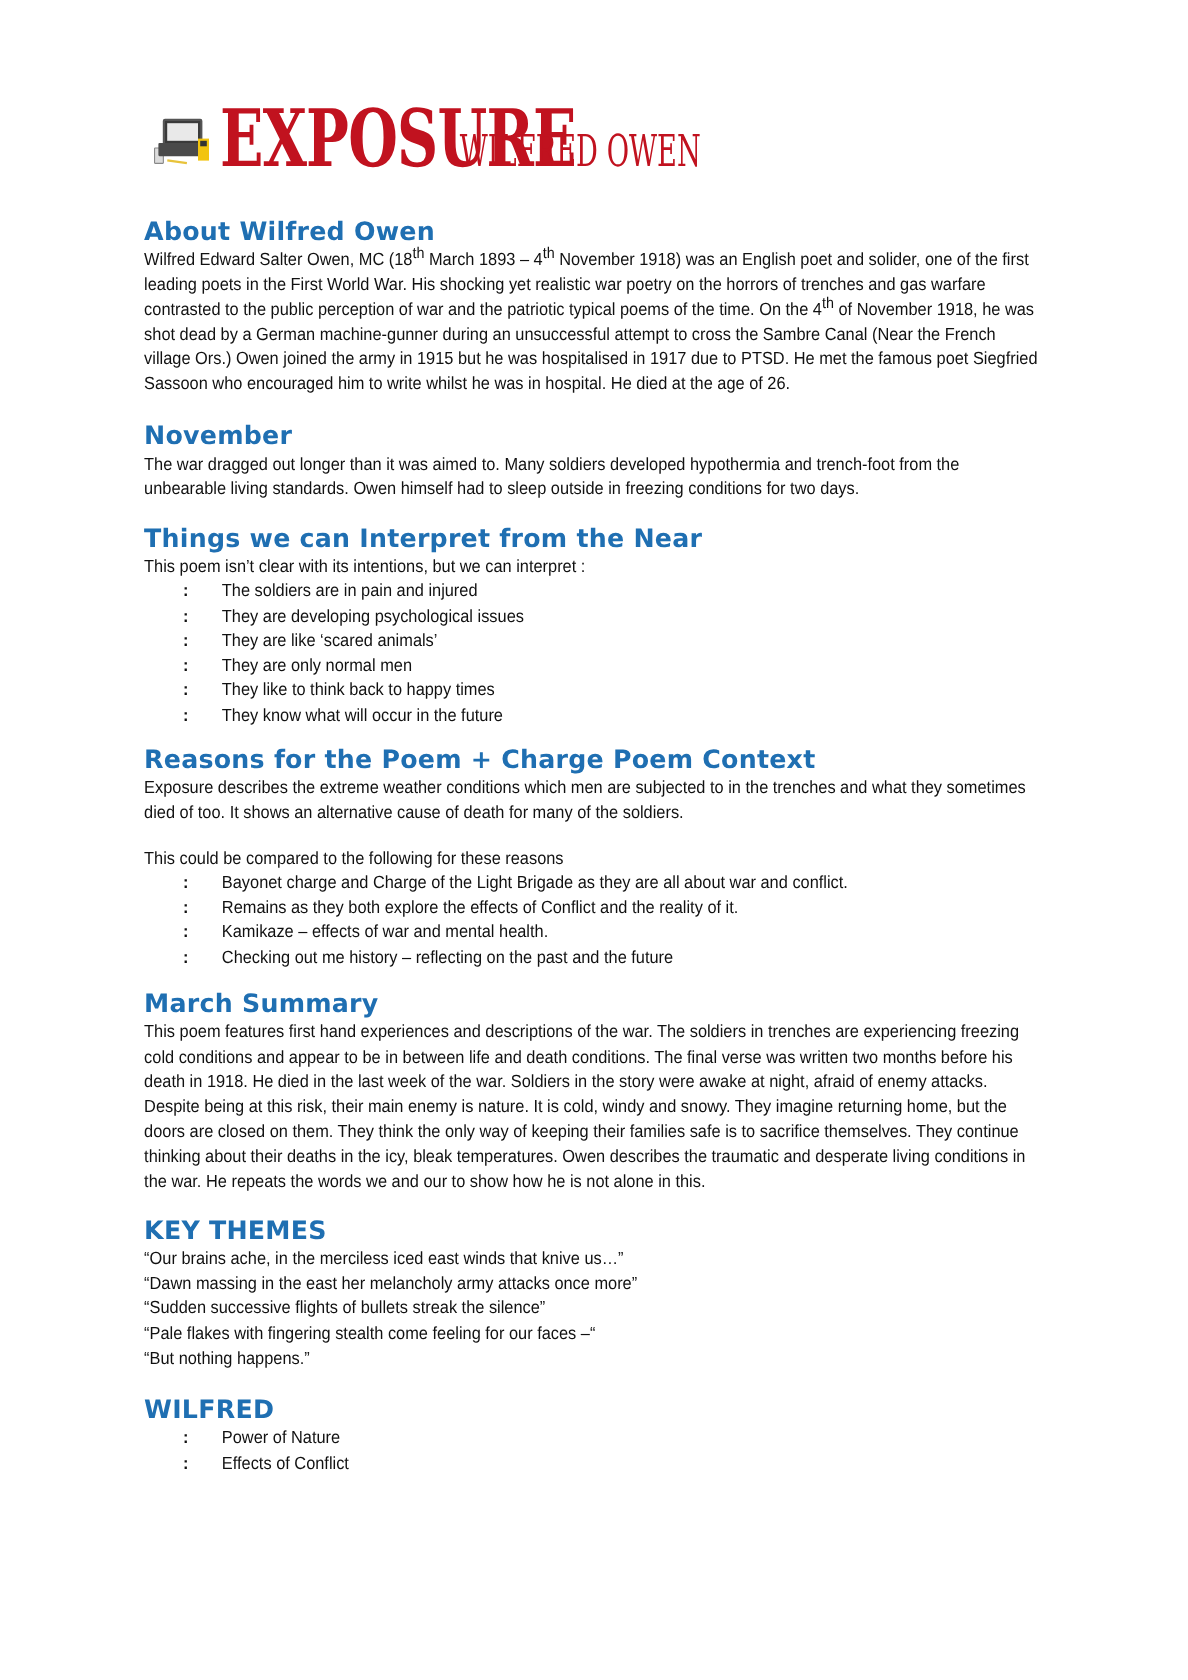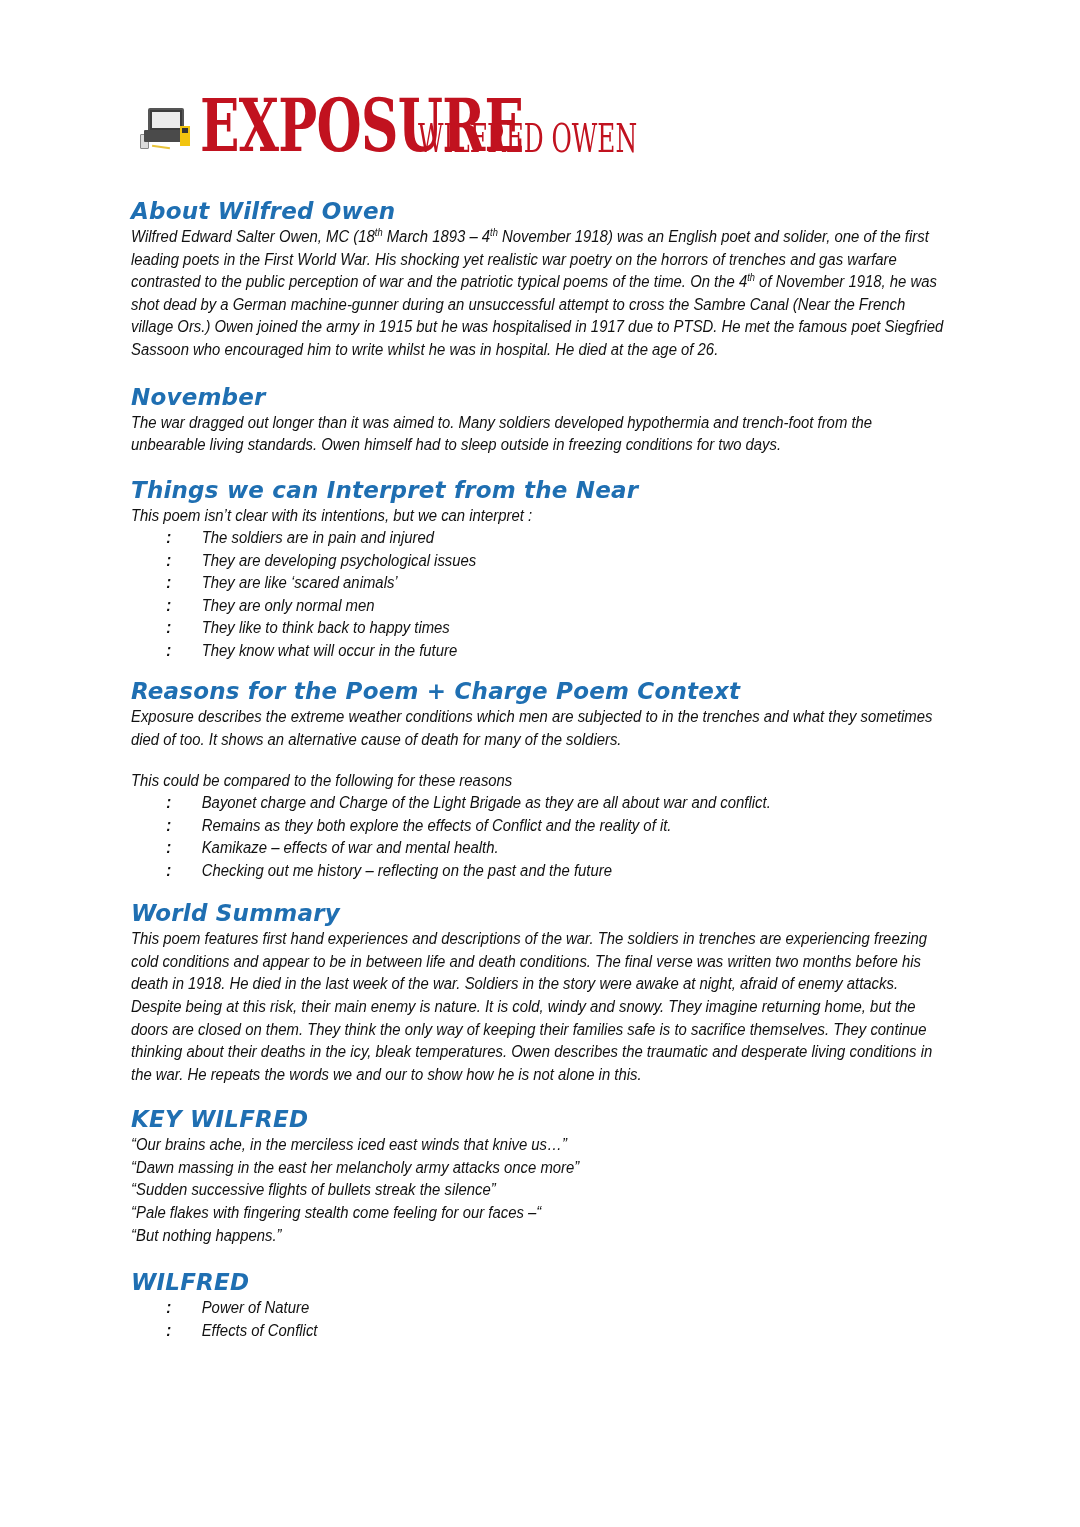--- a/index.html
+++ b/index.html
@@ -98,22 +98,22 @@
       letter-spacing: 0.2px;
     }
     p {
       margin: 0;
       font-size: 16px;
       line-height: 22.6px;
       transform: scaleX(0.93);
       transform-origin: left;
       width: 880px;
     }
-    p .sup { font-size: 10px; vertical-align: super; line-height: 0; }
-    .section { margin-bottom: 14px; font-style: italic; }
+    p .sup { font-size: 14px; vertical-align: super; line-height: 0; }
+    .section { margin-bottom: 14px; }
     .section.s-about { margin-bottom: 20px; }
     .section.s-context { margin-bottom: 18px; }
     .section.s-things { margin-bottom: 14px; }
     .section.s-reasons { margin-bottom: 18px; }
     .section.s-comparison { margin-bottom: 16px; }
     .section.s-summary { margin-bottom: 18px; }
     .section.s-quotes { margin-bottom: 20px; }
     ul.bullets {
       list-style: none;
       margin: 0;
@@ -220,26 +220,26 @@
           <span>Kamikaze – effects of war and mental health.</span>
         </li>
       <li>
           <span class="marker">:</span>
           <span>Checking out me history – reflecting on the past and the future</span>
         </li>
     </ul>
   </div>
 
   <div class="section s-summary">
-    <h2>World Summary</h2>
+    <h2>March Summary</h2>
     <p>This poem features first hand experiences and descriptions of the war. The soldiers in trenches are experiencing freezing cold conditions and appear to be in between life and death conditions. The final verse was written two months before his death in 1918. He died in the last week of the war. Soldiers in the story were awake at night, afraid of enemy attacks. Despite being at this risk, their main enemy is nature. It is cold, windy and snowy. They imagine returning home, but the doors are closed on them. They think the only way of keeping their families safe is to sacrifice themselves. They continue thinking about their deaths in the icy, bleak temperatures. Owen describes the traumatic and desperate living conditions in the war. He repeats the words we and our to show how he is not alone in this.</p>
   </div>
 
   <div class="section s-quotes">
-    <h2>KEY WILFRED</h2>
+    <h2>KEY THEMES</h2>
     <span class="quote-line">“Our brains ache, in the merciless iced east winds that knive us…”</span>
     <span class="quote-line">“Dawn massing in the east her melancholy army attacks once more”</span>
     <span class="quote-line">“Sudden successive flights of bullets streak the silence”</span>
     <span class="quote-line">“Pale flakes with fingering stealth come feeling for our faces –“</span>
     <span class="quote-line">“But nothing happens.”</span>
   </div>
 
   <div class="section s-themes">
     <h2>WILFRED</h2>
     <ul class="bullets">

